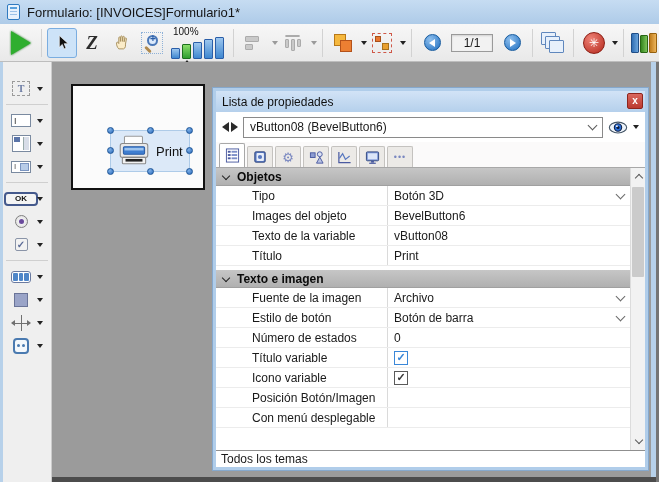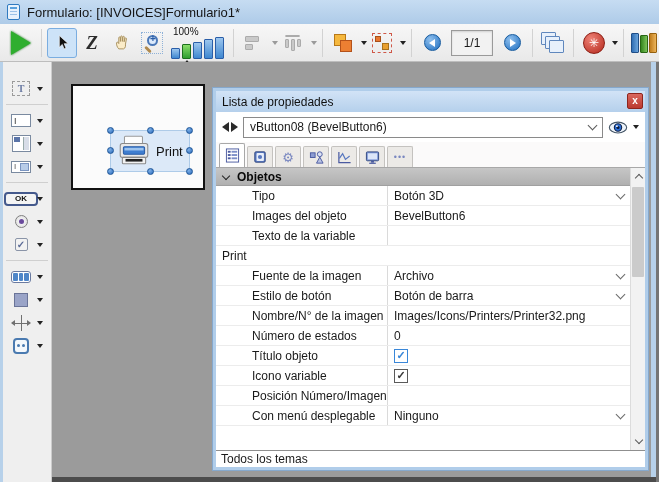--- a/index.html
+++ b/index.html
@@ -47,21 +47,21 @@
   .gr-rect { background:#c9c9c9; border:1px solid #ababab; border-radius:1px; }
   .layer-ic { position:relative; width:20px; height:20px; }
   .layer-ic .b1 { position:absolute; left:1px; top:1px; width:12px; height:12px; background:#f5b83e; border:1px solid #b87818; }
   .layer-ic .b2 { position:absolute; right:1px; bottom:1px; width:12px; height:12px; background:#ec7f32; border:1px solid #b4521a; }
   .marquee { position:relative; width:20px; height:20px; border:1px dashed #cf5848; }
   .marquee .s1 { position:absolute; left:2px; top:2px; width:6px; height:6px; background:#e87830; border:1px solid #a8501c; }
   .marquee .s2 { position:absolute; right:2px; bottom:2px; width:7px; height:7px; background:#e8a030; border:1px solid #a8711c; }
   .navball { width:17px; height:17px; border-radius:50%; background: radial-gradient(circle at 35% 30%, #8fc0ee, #1f6ec0); border:1px solid #155a9e; display:flex; align-items:center; justify-content:center; }
   .navball .tri-l { width:0;height:0;border-top:4px solid transparent;border-bottom:4px solid transparent;border-right:6px solid #fff; margin-right:1px;}
   .navball .tri-r { width:0;height:0;border-top:4px solid transparent;border-bottom:4px solid transparent;border-left:6px solid #fff; margin-left:1px;}
-  .pagebox { width:46px; height:26px; margin:0 4px; background:#f2f2f2; border:1px solid #9a9a9a; box-shadow: inset 0 1px 2px #00000022; font-size:12px; display:flex; align-items:center; justify-content:center; }
+  .pagebox { width:46px; height:18px; margin:0 4px; background:#f2f2f2; border:1px solid #9a9a9a; box-shadow: inset 0 1px 2px #00000022; font-size:12px; display:flex; align-items:center; justify-content:center; }
   .pages-ic { position:relative; width:24px; height:22px; }
   .pages-ic i { position:absolute; width:15px; height:13px; background:#e7f0fb; border:1px solid #5f87bd; border-radius:1px; }
   .pages-ic i:nth-child(1){ left:0; top:0; } .pages-ic i:nth-child(2){ left:4px; top:4px; } .pages-ic i:nth-child(3){ left:8px; top:8px; }
   .gearball { width:22px; height:22px; border-radius:50%; background: radial-gradient(circle at 35% 30%, #ef8276, #b3281c); border:1px solid #8c1e14; color:#fff; font-size:12px; display:flex; align-items:center; justify-content:center; }
   .books { display:flex; align-items:flex-end; gap:1px; }
   .books i { width:8px; border-radius:1px; }
   .books i:nth-child(1){ height:20px; background:linear-gradient(90deg,#2f6eb4,#6aa4dc); border:1px solid #1f4e88;}
   .books i:nth-child(2){ height:18px; background:linear-gradient(90deg,#35871f,#7cc25a); border:1px solid #276515;}
   .books i:nth-child(3){ height:20px; background:linear-gradient(90deg,#c07c1c,#ecb45a); border:1px solid #96610f;}
   
@@ -448,78 +448,76 @@
         </span>
     </div>
     <div class="prop-row">
       <span class="plabel">Images del objeto</span>
       <span class="pvalue">
           <span>BevelButton6</span>
         </span>
     </div>
     <div class="prop-row">
       <span class="plabel">Texto de la variable</span>
-    </div>
-    <div class="prop-row">
+      <span class="pvalue">
+          <span>vButton08</span>
+        </span>
+    </div>
+    <div class="prop-row">
+      <span class="plabel">Título</span>
       <span class="pvalue">
           <span>Print</span>
         </span>
     </div>
 
+    <div class="sec-header second">
+      <span class="sec-chev"></span>
+      <span>Texto e imagen</span>
+    </div>
     <div class="prop-row">
       <span class="plabel">Fuente de la imagen</span>
       <span class="pvalue">
           <span>Archivo</span>
           <span class="vchev"></span>
         </span>
     </div>
     <div class="prop-row">
       <span class="plabel">Estilo de botón</span>
       <span class="pvalue">
           <span>Botón de barra</span>
           <span class="vchev"></span>
         </span>
     </div>
     <div class="prop-row">
-      <span class="plabel">Nombre/N° de la imagen</span>
-      <span class="pvalue">
-          <span>Images/Icons/Printers/Printer32.png</span>
-        </span>
-    </div>
-    <div class="prop-row">
       <span class="plabel">Número de estados</span>
       <span class="pvalue">
           <span>0</span>
         </span>
     </div>
     <div class="prop-row">
-      <span class="plabel">Título objeto</span>
+      <span class="plabel">Título variable</span>
       <span class="pvalue">
         <span class="checkbox cb-blue checked">
             <span class="tick">✓</span>
           </span>
       </span>
     </div>
     <div class="prop-row">
       <span class="plabel">Icono variable</span>
       <span class="pvalue">
         <span class="checkbox checked">
             <span class="tick">✓</span>
           </span>
       </span>
     </div>
     <div class="prop-row">
-      <span class="plabel">Posición Número/Imagen</span>
+      <span class="plabel">Posición Botón/Imagen</span>
     </div>
     <div class="prop-row">
       <span class="plabel">Con menú desplegable</span>
-      <span class="pvalue">
-          <span>Ninguno</span>
-          <span class="vchev"></span>
-        </span>
     </div>
 
     <div class="vscroll">
       <span class="vs-arrow vs-up">
           <span class="c"></span>
         </span>
       <span class="vs-thumb"></span>
       <span class="vs-arrow vs-down">
           <span class="c"></span>
         </span>

